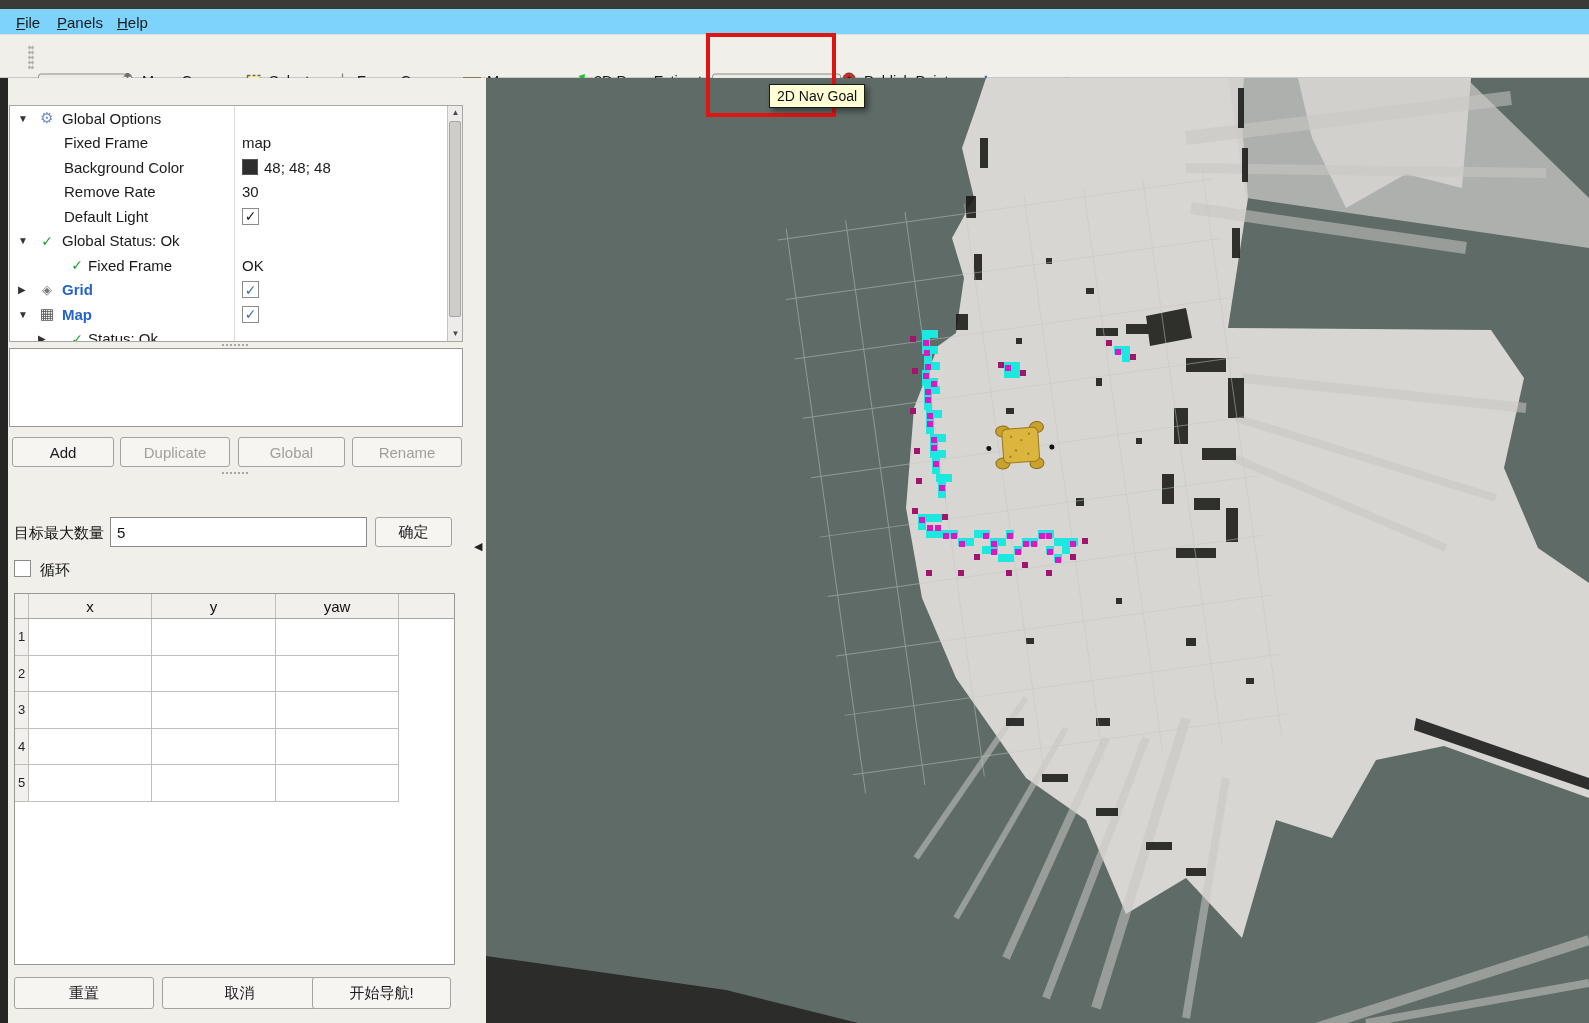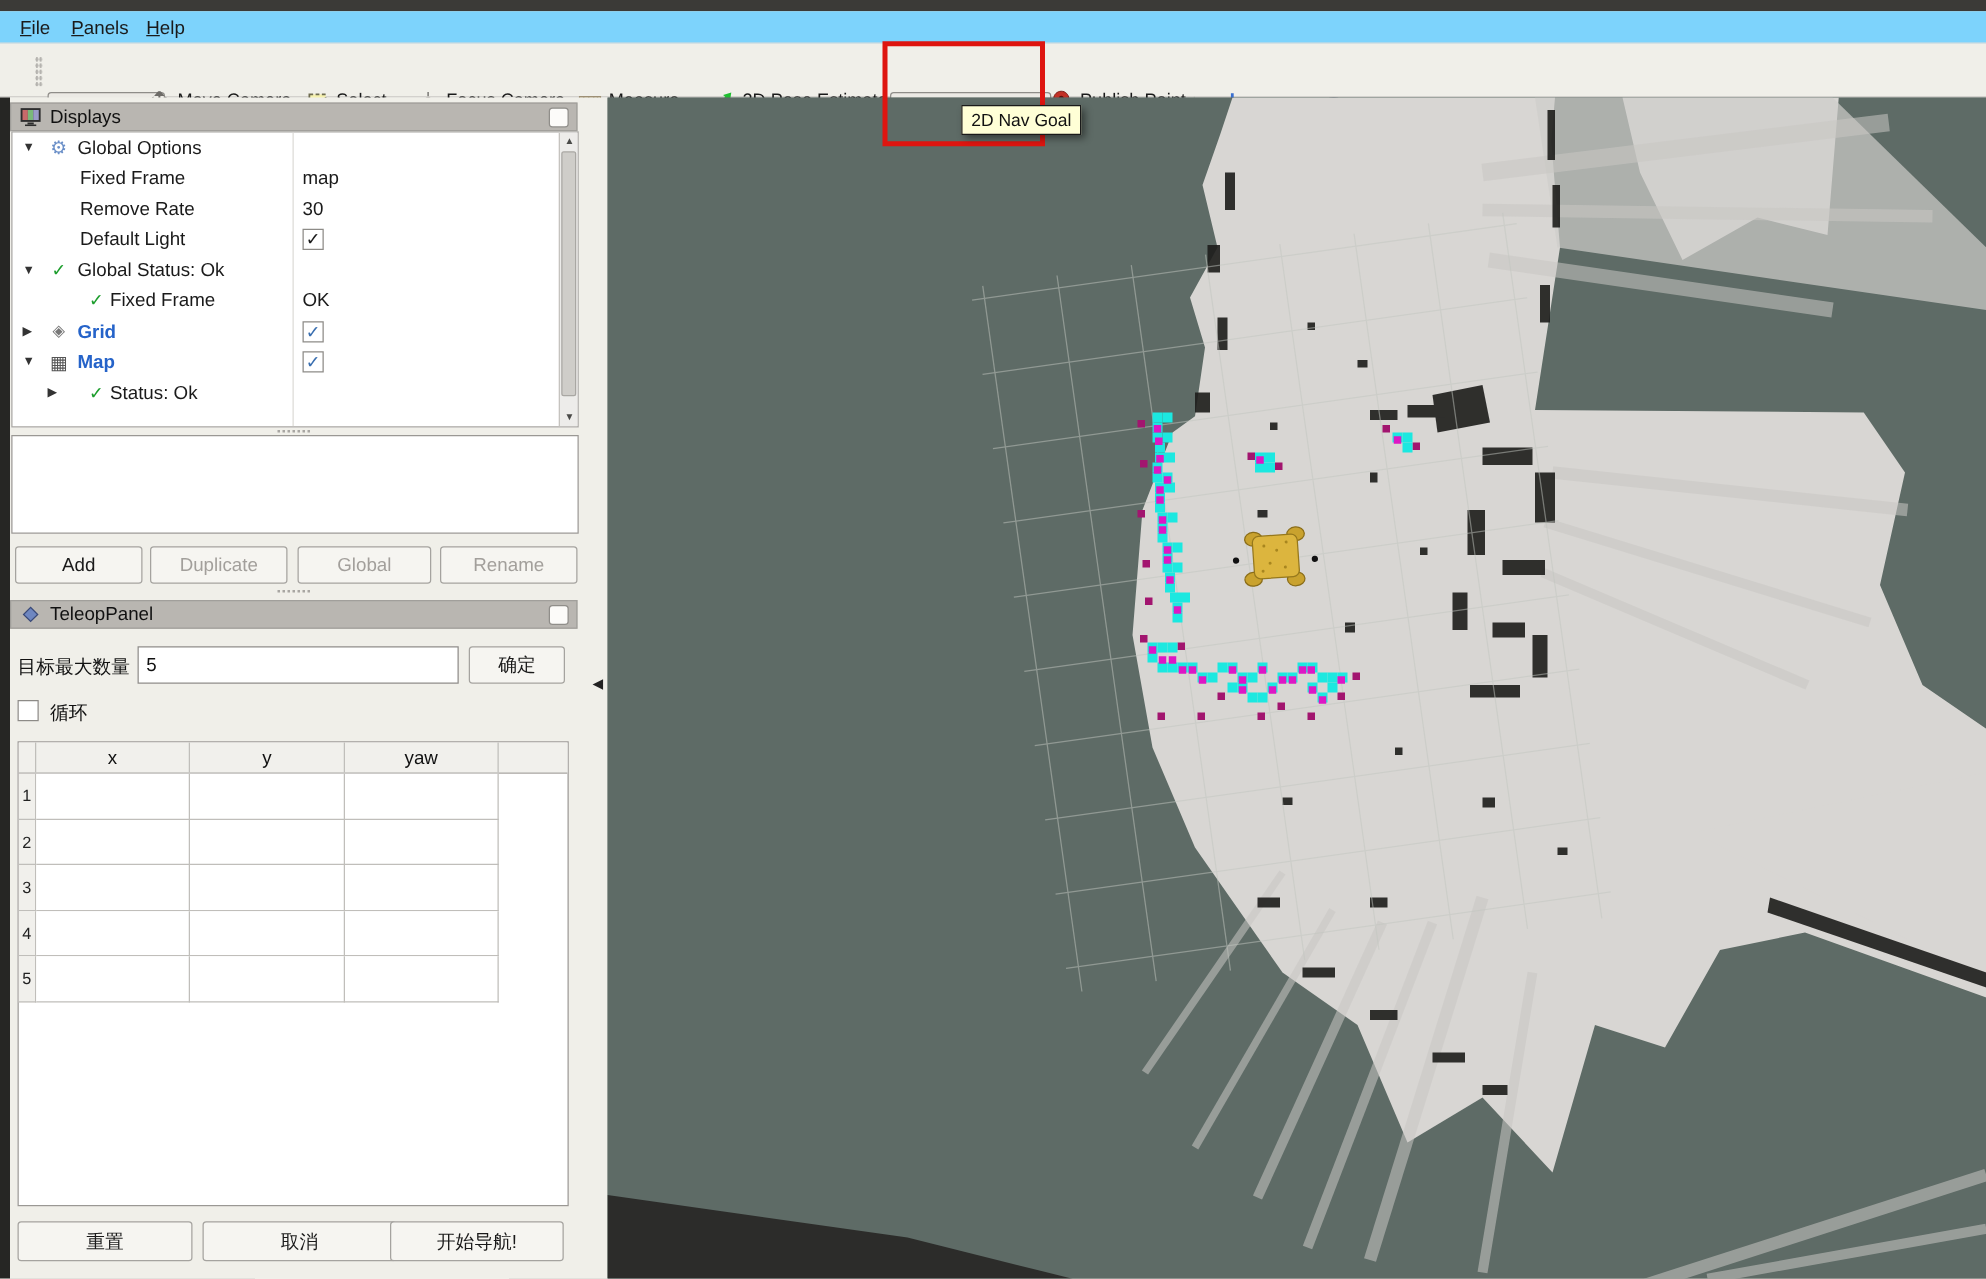--- a/index.html
+++ b/index.html
@@ -203,51 +203,44 @@
           <ellipse cx="10" cy="7" rx="8.5" ry="5.5" fill="#e9e7f2" stroke="#9a98a8" stroke-width="1"></ellipse>
           <circle cx="10" cy="7" r="3.4" fill="#5a78b8"></circle>
           <circle cx="10" cy="7" r="1.5" fill="#20222c"></circle>
         </svg>
     </span>
     <span class="caret" style="left:1078px; top:60px">▾</span>
   </div>
 
   <div class="lpanel">
 
-    <div class="hdr" style="top:4px">
-      <span class="tico">
-        <svg width="17" height="15" viewBox="0 0 17 15">
-            <rect x="0.5" y="0.5" width="16" height="11" fill="#2e2e2e"></rect>
-            <rect x="2" y="2" width="4.3" height="8" fill="#c86a6a"></rect>
-            <rect x="6.3" y="2" width="4.3" height="8" fill="#7ab87a"></rect>
-            <rect x="10.6" y="2" width="4.4" height="8" fill="#9a9ac8"></rect>
-            <rect x="6" y="12" width="5" height="1.6" fill="#2e2e2e"></rect>
-            <rect x="4" y="13.6" width="9" height="1.4" fill="#2e2e2e"></rect>
-          </svg>
-      </span>
-      <span>Displays</span>
-      <span class="hdr-check"></span>
-    </div>
 
     <div class="tree">
       <div class="tree-col-divider"></div>
 
       <div class="trow">
         <span class="texp">▼</span>
         <span class="ticon gear">⚙</span>
         <span class="tlabel">Global Options</span>
       </div>
 
       <div class="trow">
         <span class="tlabel plain">Fixed Frame</span>
         <div class="tval">
             <span>map</span>
           </div>
       </div>
 
+      <div class="trow">
+        <span class="tlabel plain">Background Color</span>
+        <div class="tval">
+            <span class="swatch"></span>
+            <span>48; 48; 48</span>
+          </div>
+      </div>
 
       <div class="trow">
         <span class="tlabel plain">Remove Rate</span>
         <div class="tval">
             <span>30</span>
           </div>
       </div>
 
       <div class="trow">
         <span class="tlabel plain">Default Light</span>
@@ -312,29 +305,20 @@
 
     <div class="btnrow">
       <button class="pbtn abs" style="left:4px; top:359px; width:102px">Add</button>
       <button class="pbtn abs" style="left:112px; top:359px; width:110px" disabled="">Duplicate</button>
       <button class="pbtn abs" style="left:230px; top:359px; width:107px" disabled="">Global</button>
       <button class="pbtn abs" style="left:344px; top:359px; width:110px" disabled="">Rename</button>
     </div>
 
     <div class="dots-h" style="top:394px"></div>
 
-    <div class="hdr" style="top:402px">
-      <span class="tico">
-        <svg width="15" height="15" viewBox="0 0 15 15">
-            <rect x="3.5" y="3.5" width="8" height="8" transform="rotate(45 7.5 7.5)" fill="#6f87c0" stroke="#3a4a78" stroke-width="1"></rect>
-          </svg>
-      </span>
-      <span>TeleopPanel</span>
-      <span class="hdr-check"></span>
-    </div>
 
     <span class="tp-label" style="left:6px; top:446px">目标最大数量</span>
     <input class="tp-input" style="left: 102px; top: 439px; width: 257px;" value="5">
     <button class="pbtn abs" style="left:367px; top:439px; width:77px">确定</button>
 
     <span class="cbox" style="left:6px; top:482px"></span>
     <span class="tp-label" style="left:32px; top:483px">循环</span>
 
     <div class="ttable">
       <div class="tt-head">

